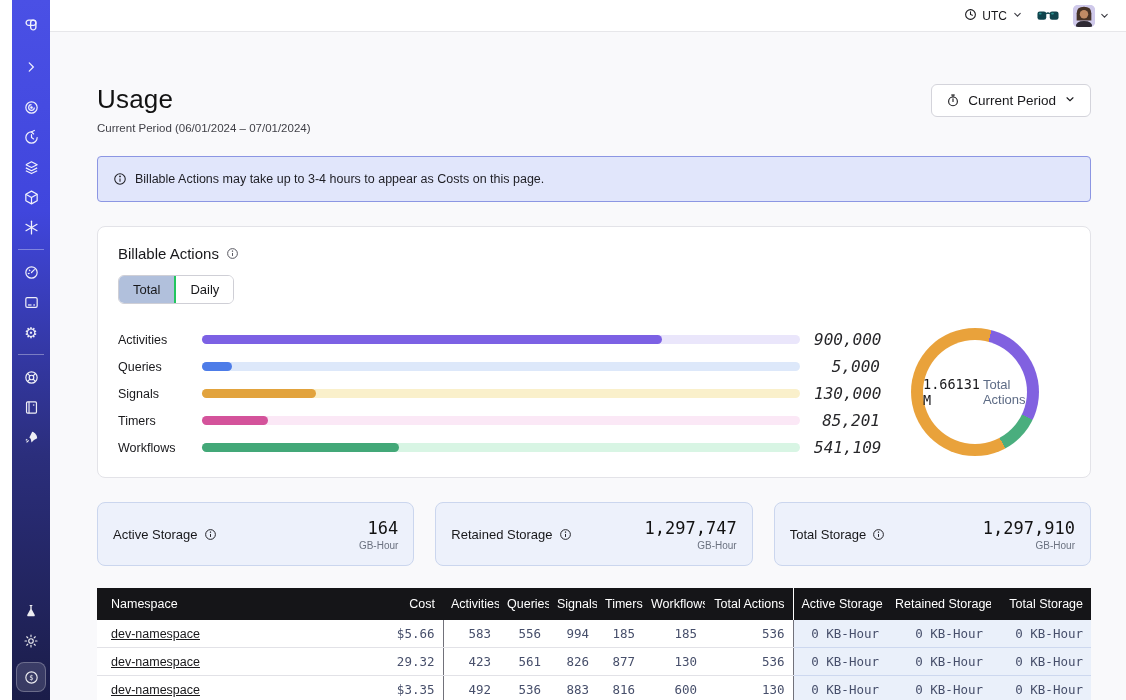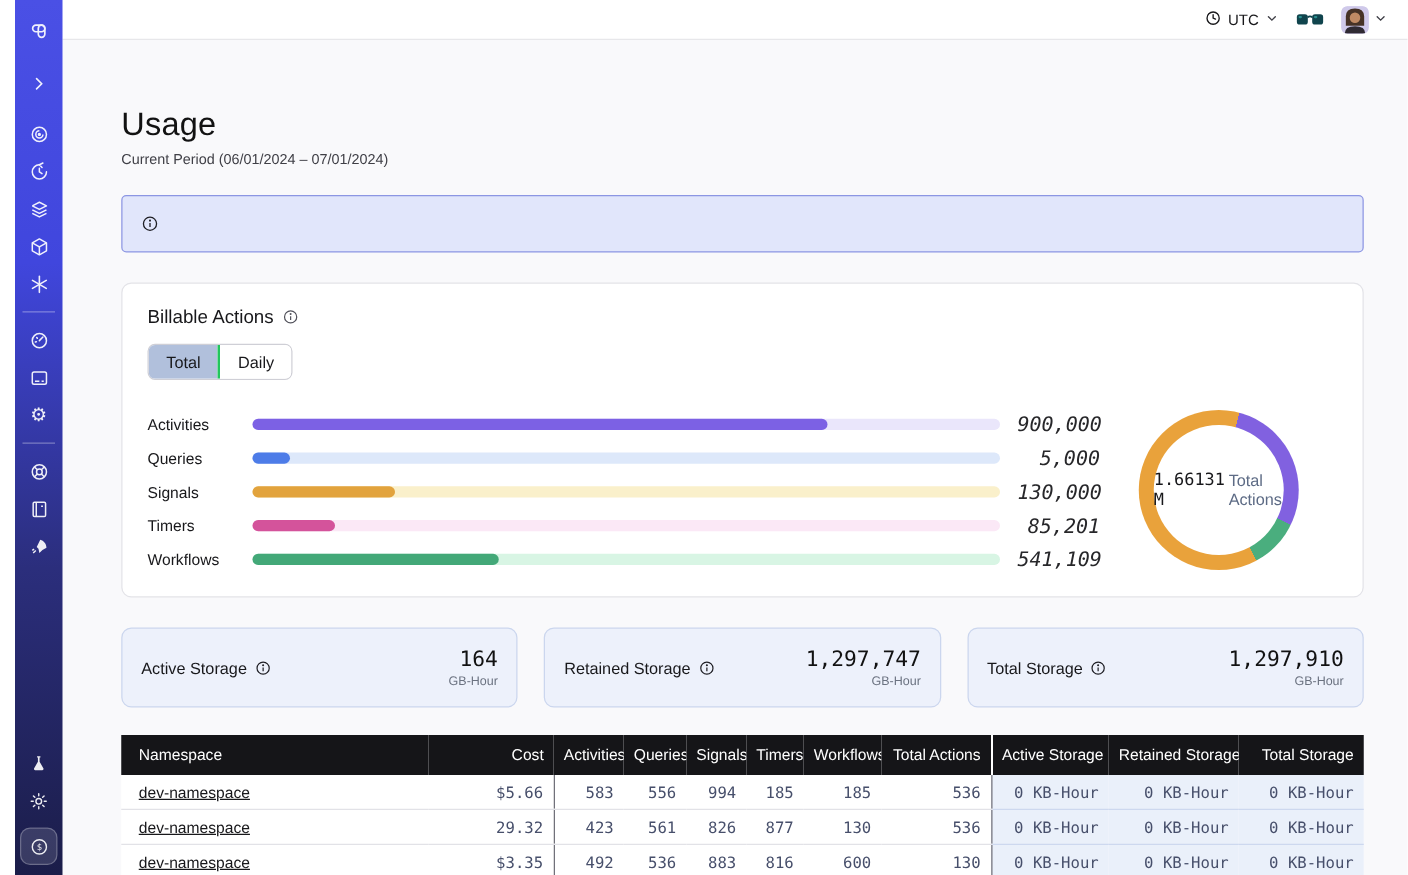--- a/index.html
+++ b/index.html
@@ -255,30 +255,47 @@
   </div>
 </header>
 
 <main class="main">
 
   <div class="page-head">
     <div>
       <h1 class="title">Usage</h1>
       <div class="subtitle">Current Period (06/01/2024 – 07/01/2024)</div>
     </div>
+    <button class="period-btn">
+      <span style="display:flex;">
+        <svg width="14" height="15" viewBox="0 0 24 24" fill="none" stroke="#18181b" stroke-width="1.9" stroke-linecap="round">
+          <circle cx="12" cy="13.5" r="7.5"></circle>
+            <line x1="12" y1="13.5" x2="12" y2="9"></line>
+            <line x1="9.5" y1="2.5" x2="14.5" y2="2.5"></line>
+            <line x1="12" y1="2.5" x2="12" y2="5"></line>
+        </svg>
+      </span>
+      <span>Current Period</span>
+      <span class="chev">
+        <svg width="12" height="12" viewBox="0 0 24 24" fill="none" stroke="#18181b" stroke-width="2.2" stroke-linecap="round">
+            <polyline points="6 9.5 12 15.5 18 9.5"></polyline>
+          </svg>
+      </span>
+    </button>
   </div>
 
   <div class="banner">
     <span class="info-i">
       <svg width="14" height="14" viewBox="0 0 24 24" fill="none" stroke="#1e1e24" stroke-width="1.8">
         <circle cx="12" cy="12" r="9"></circle>
           <line x1="12" y1="11" x2="12" y2="16.5"></line>
           <circle cx="12" cy="7.6" r="0.6" fill="#1e1e24"></circle>
       </svg>
     </span>
+    <span>Billable Actions may take up to 3-4 hours to appear as Costs on this page.</span>
   </div>
 
   <section class="card">
     <div class="card-title-row">
       <span class="card-title">Billable Actions</span>
       <span class="info-i">
         <svg width="13" height="13" viewBox="0 0 24 24" fill="none" stroke="#52525b" stroke-width="1.8">
           <circle cx="12" cy="12" r="9"></circle>
             <line x1="12" y1="11" x2="12" y2="16.5"></line>
             <circle cx="12" cy="7.6" r="0.6" fill="#52525b"></circle>

